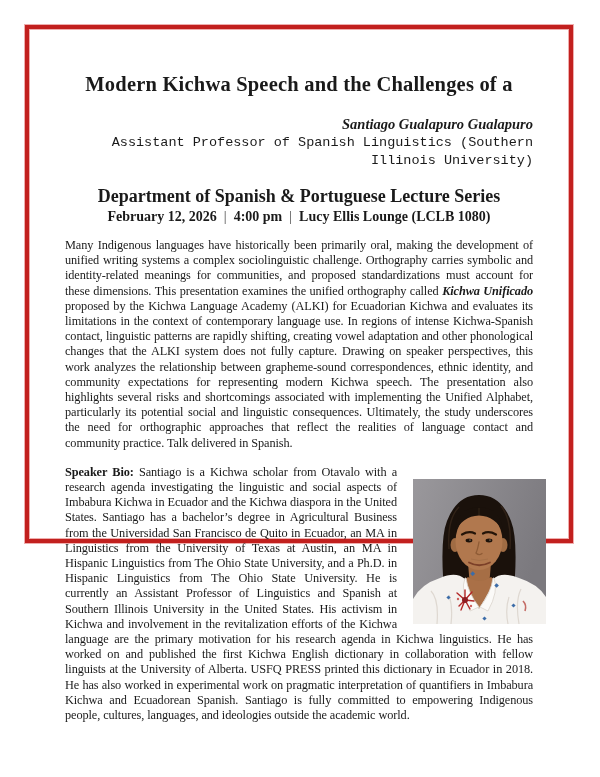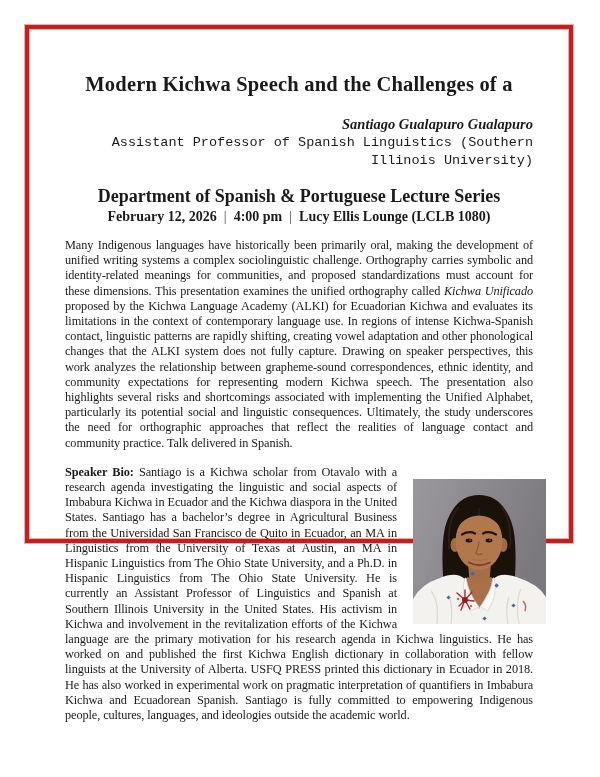--- a/index.html
+++ b/index.html
@@ -66,21 +66,21 @@
     color: #444444;
     margin: 0 7px;
   }
   .abstract {
     margin: 11px 0 0 0;
     font-size: 12.3px;
     line-height: 15.2px;
     text-align: justify;
     letter-spacing: -0.1px;
   }
-  .abstract em { font-style: italic; }
+  .abstract em { font-style: italic; font-weight: bold; }
   .bio-section {
     margin-top: 14px;
   }
   .bio-photo {
     float: right;
     width: 133px;
     height: 145px;
     margin: 14px -13px 6px 16px;
   }
   .bio-photo svg { display: block; width: 133px; height: 145px; }

